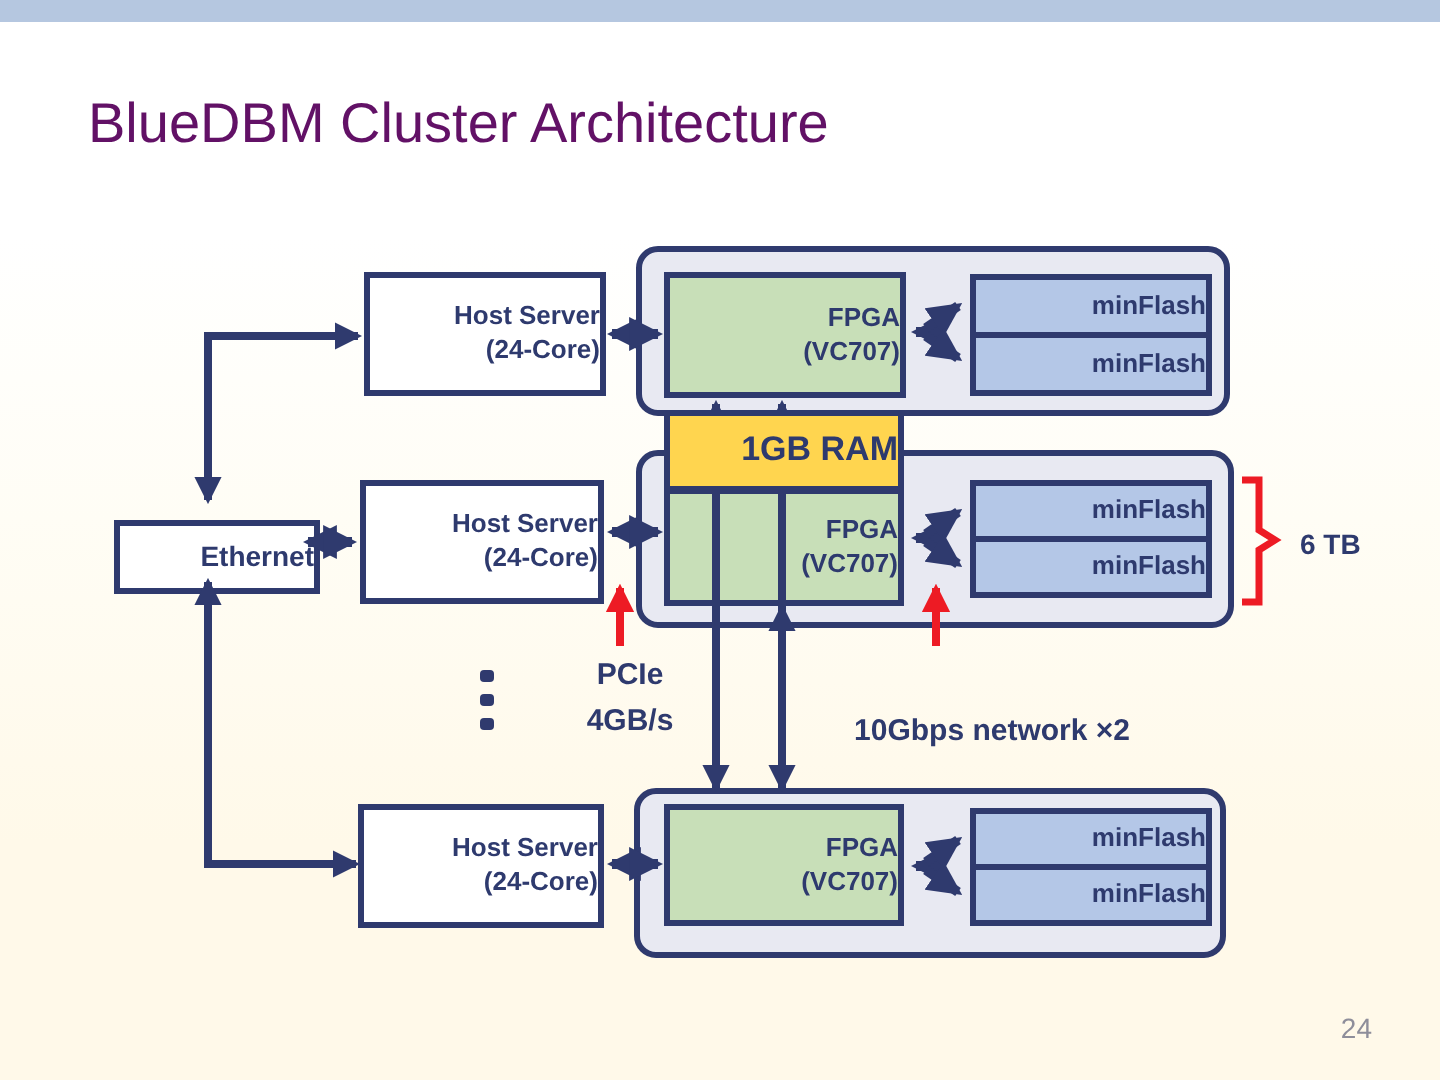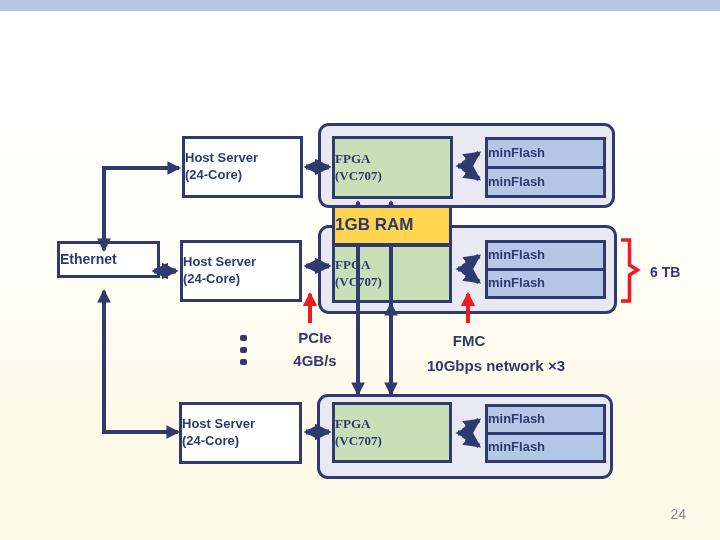--- a/index.html
+++ b/index.html
@@ -5,39 +5,40 @@
   html,body{margin:0;padding:0;}
   body{font-family:"Liberation Sans", sans-serif;}
   #slide{
     position:relative; width:720px; height:540px; overflow:hidden;
     background:linear-gradient(180deg,#ffffff 0%,#ffffff 22%,#fffdf5 48%,#fff9e9 78%,#fff9e9 100%);
   }
   .topbar{position:absolute;left:0;top:0;width:720px;height:11px;background:#b5c7e0;}
   .title{position:absolute;left:44px;top:46px;font-size:28px;color:#621166;white-space:nowrap;}
   .container{position:absolute;background:#e8e9f2;border:3px solid #2F3A6E;border-radius:11px;box-sizing:border-box;z-index:1;}
   .box{position:absolute;box-sizing:border-box;border:3px solid #2F3A6E;display:flex;flex-direction:column;
-       align-items:flex-start;justify-content:center;text-align:center;color:#2E3A6E;font-weight:bold;
+       align-items:flex-end;justify-content:center;text-align:center;color:#2E3A6E;font-weight:bold;
        font-size:13px;line-height:1.3;z-index:2;}
   .white{background:#ffffff;}
-  .green{background:#c8dfb8;font-family:Liberation Serif, serif;}
+  .green{background:#c8dfb8;}
   .blue{background:#b4c7e7;}
   .ram{background:#FFD54F;z-index:4;font-size:17px;}
   svg.overlay{position:absolute;left:0;top:0;z-index:3;pointer-events:none;}
   .note{position:absolute;color:#2E3A6E;font-weight:bold;font-size:15px;text-align:center;line-height:1.55;z-index:2;}
   .ellipsis{position:absolute;left:240px;top:335px;z-index:2;}
   .ellipsis .dot{width:7px;height:6px;background:#2F3A6E;border-radius:2px;margin-bottom:6px;}
   .footer{position:absolute;left:160px;top:491px;width:375px;text-align:center;font-size:21px;color:#2E3A6E;z-index:2;}
   .pagenum{position:absolute;left:652px;top:506px;width:34px;text-align:right;font-size:14px;color:#8E8E9A;z-index:2;}
 </style>
 </head>
 <body>
 
 <div id="slide">
 
   <div class="topbar"></div>
+  <div class="title">BlueDBM Cluster Architecture</div>
 
   <div class="container" style="left:318px;top:123px;width:297px;height:85px;"></div>
   <div class="container" style="left:318px;top:225px;width:299px;height:89px;"></div>
   <div class="container" style="left:317px;top:394px;width:296px;height:85px;"></div>
 
   <div class="box white" style="left:182px;top:136px;width:121px;height:62px;">
     <span>Host Server</span>
     <span>(24-Core)</span>
   </div>
   <div class="box green" style="left:332px;top:136px;width:121px;height:63px;">
@@ -48,21 +49,21 @@
     <span>minFlash</span>
   </div>
   <div class="box blue" style="left:485px;top:166px;width:121px;height:32px;">
     <span>minFlash</span>
   </div>
 
   <div class="box ram" style="left:332px;top:205px;width:120px;height:41px;">
     <span>1GB RAM</span>
   </div>
 
-  <div class="box white" style="left:57px;top:241px;width:103px;height:37px;font-size:14px;">
+  <div class="box white" style="left:57px;top:260px;width:103px;height:37px;font-size:14px;">
     <span>Ethernet</span>
   </div>
   <div class="box white" style="left:180px;top:240px;width:122px;height:62px;">
     <span>Host Server</span>
     <span>(24-Core)</span>
   </div>
   <div class="box green" style="left:332px;top:244px;width:120px;height:59px;">
     <span>FPGA</span>
     <span>(VC707)</span>
   </div>
@@ -90,22 +91,21 @@
 
   <div class="ellipsis">
     <div class="dot"></div>
     <div class="dot"></div>
     <div class="dot"></div>
   </div>
   <div class="note" style="left:275px;top:326px;width:80px;">
     <span>PCIe</span><br>
     <span>4GB/s</span>
   </div>
-  <div class="note" style="left:429px;top:329px;width:80px;">FMC</div>
-  <div class="note" style="left:391px;top:354px;width:210px;font-size:15px;">10Gbps network ×3</div>
+  <div class="note" style="left:391px;top:354px;width:210px;font-size:15px;">10Gbps network ×2</div>
   <div class="note" style="left:650px;top:262px;width:60px;text-align:left;font-size:14px;">6 TB</div>
 
   <svg class="overlay" width="720" height="540" viewBox="0 0 720 540">
     <defs>
       <marker id="ahN" viewBox="0 0 10 10" refX="8.5" refY="5" markerWidth="3.4" markerHeight="3.4" orient="auto-start-reverse">
           <path d="M0,0 L10,5 L0,10 Z" fill="#2F3A6E"></path>
         </marker>
       <marker id="ahR" viewBox="0 0 10 10" refX="8.5" refY="5" markerWidth="3.6" markerHeight="3.6" orient="auto-start-reverse">
           <path d="M0,0 L10,5 L0,10 Z" fill="#ED1B24"></path>
         </marker>

